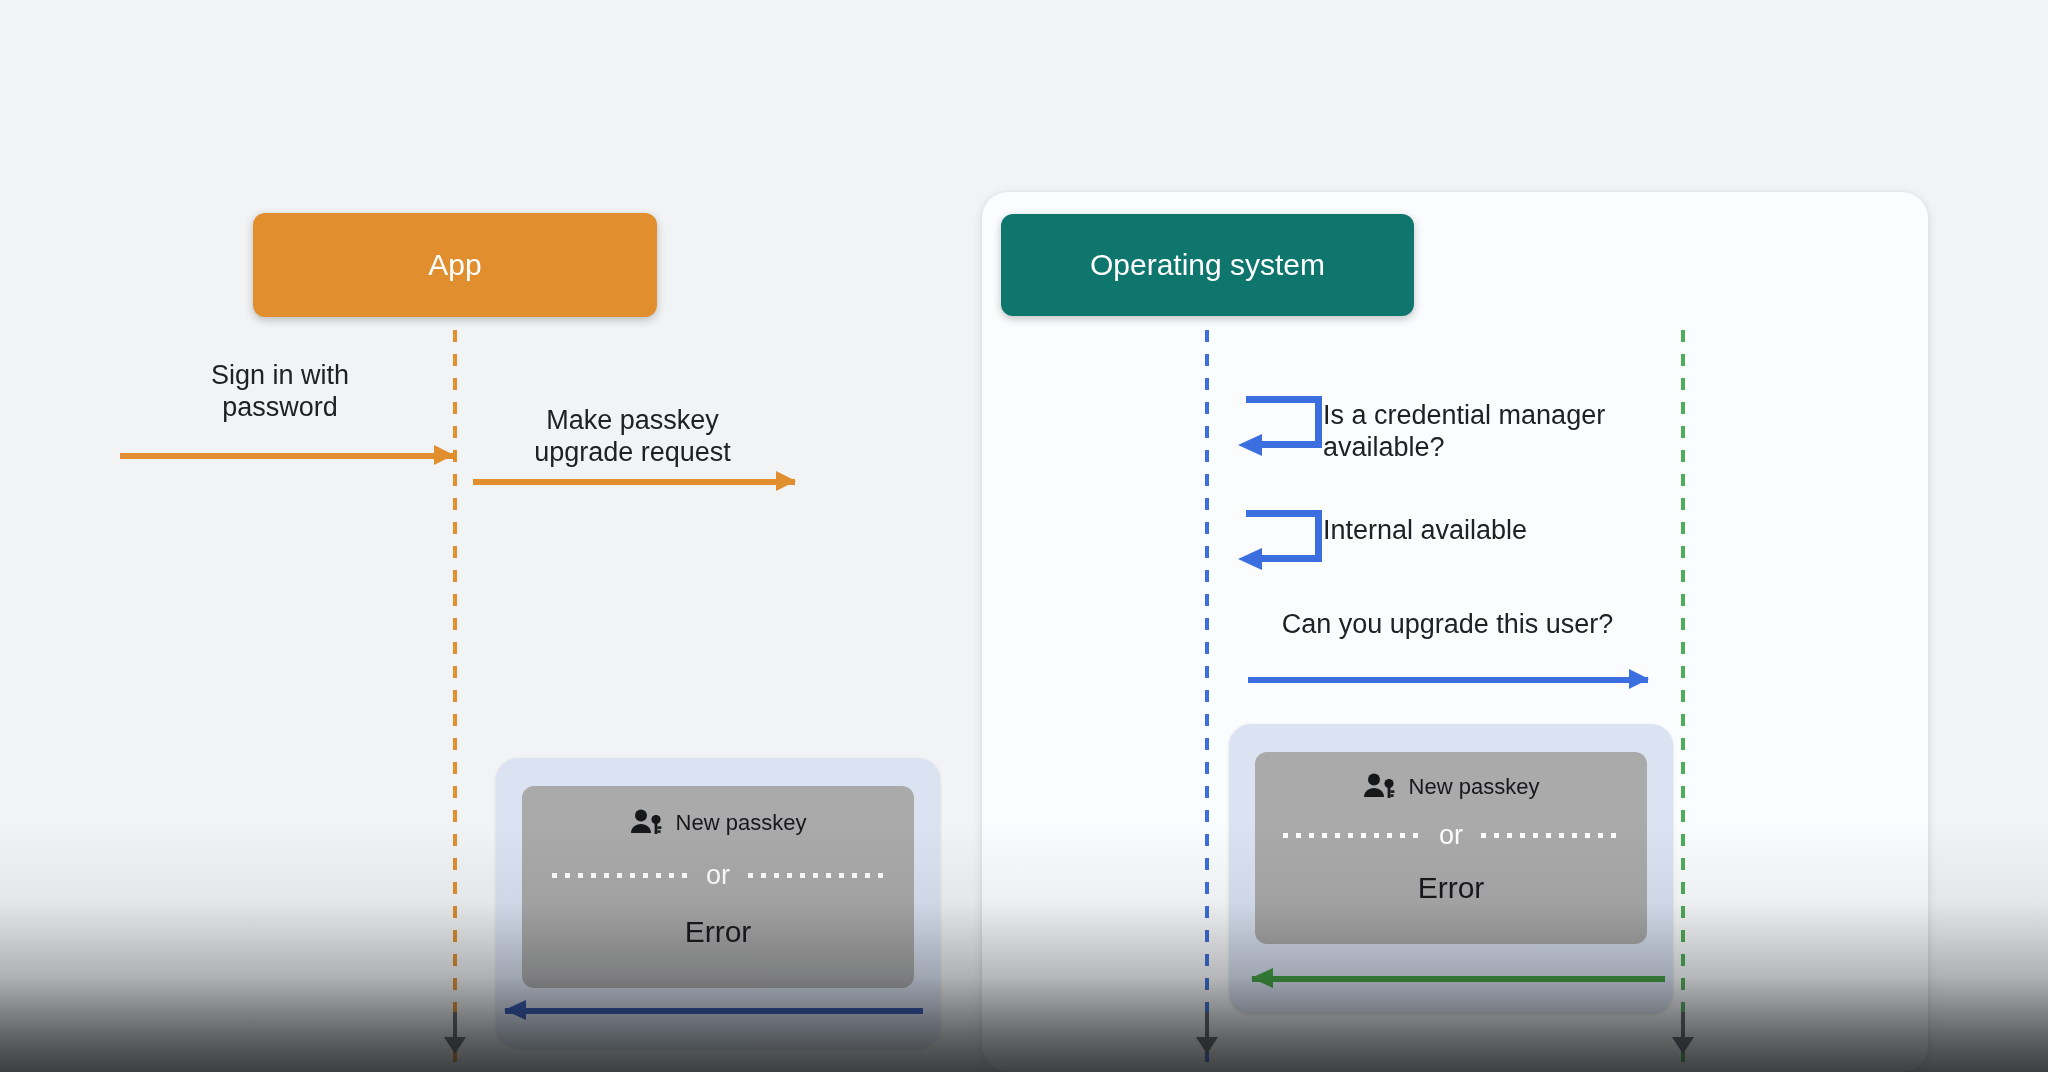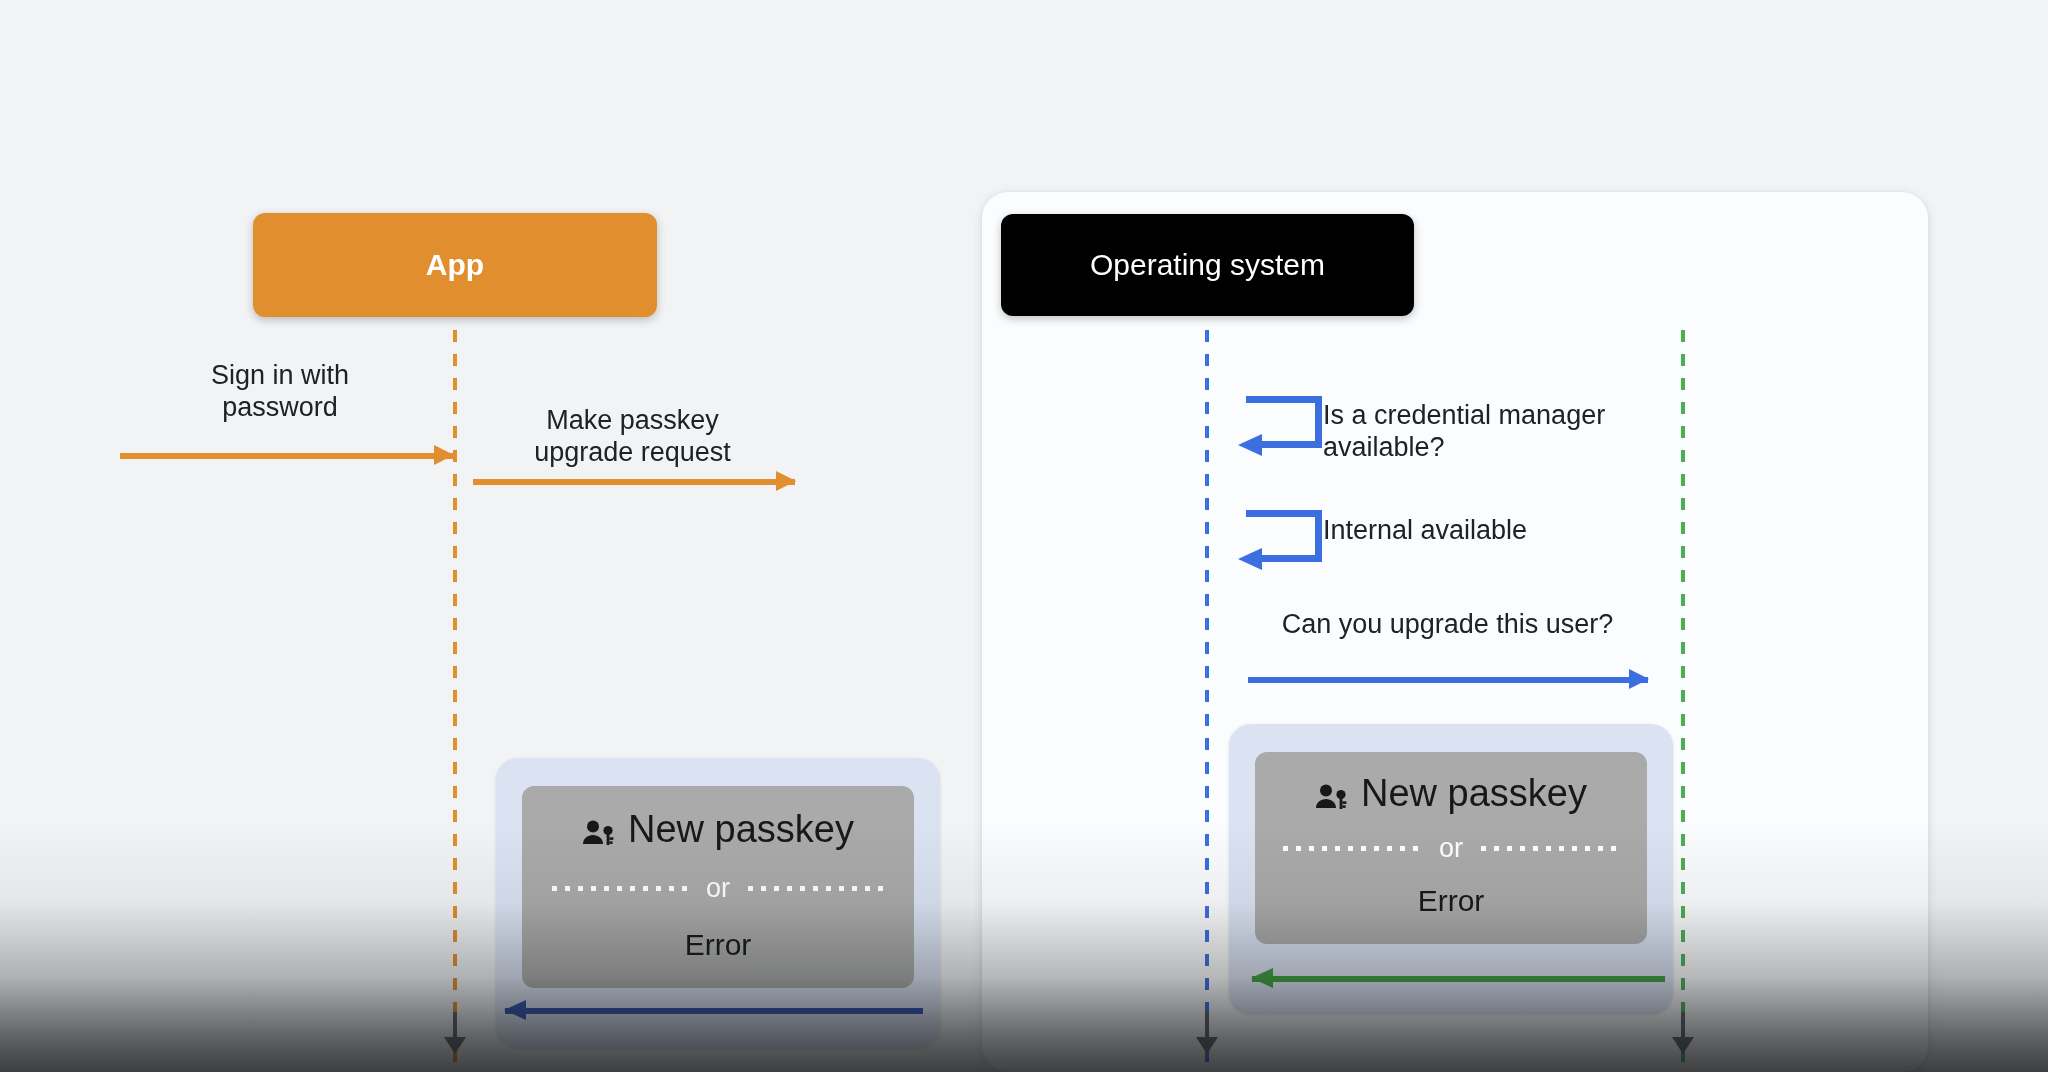--- a/index.html
+++ b/index.html
@@ -42,22 +42,22 @@
     position: absolute;
     border-radius: 12px;
     color: #ffffff;
     font-size: 30px;
     display: flex;
     align-items: center;
     justify-content: center;
     box-shadow: 0 3px 8px rgba(60,64,67,.3);
     white-space: nowrap;
   }
-  #actor-app  { left: 253px;  top: 213px; width: 404px; height: 104px; background: #e08e2e; font-weight: bold; }
-  #actor-os   { left: 1001px; top: 214px; width: 413px; height: 102px; background: #000000; }
+  #actor-app  { left: 253px;  top: 213px; width: 404px; height: 104px; background: #e08e2e; }
+  #actor-os   { left: 1001px; top: 214px; width: 413px; height: 102px; background: #0f766e; }
   #actor-cm   { left: 1477px; top: 213px; width: 413px; height: 103px; background: #4cae58; }
 
   
   .lifeline {
     position: absolute;
     width: 4px;
     top: 330px;
     bottom: 0;
   }
   .lifeline .dashline {
@@ -174,21 +174,21 @@
     border-radius: 12px;
     display: flex;
     flex-direction: column;
     align-items: center;
     justify-content: flex-start;
   }
   .result-row-top {
     display: flex; align-items: center; justify-content: space-between;
     gap: 12px;
     color: #16181a;
-    font-size: 38px;
+    font-size: 22px;
     white-space: nowrap;
   }
   .or-divider {
     display: flex; align-items: center; justify-content: center;
     width: 100%;
     gap: 18px;
     color: #ffffff;
     font-size: 27px;
   }
   .or-divider .dots {

